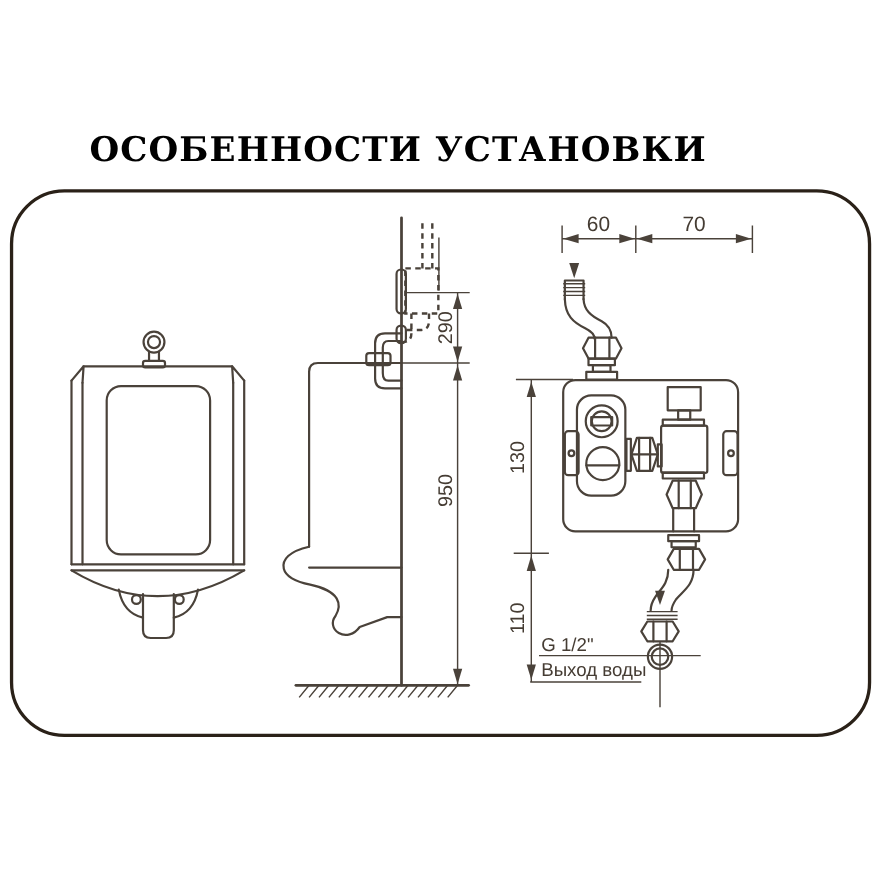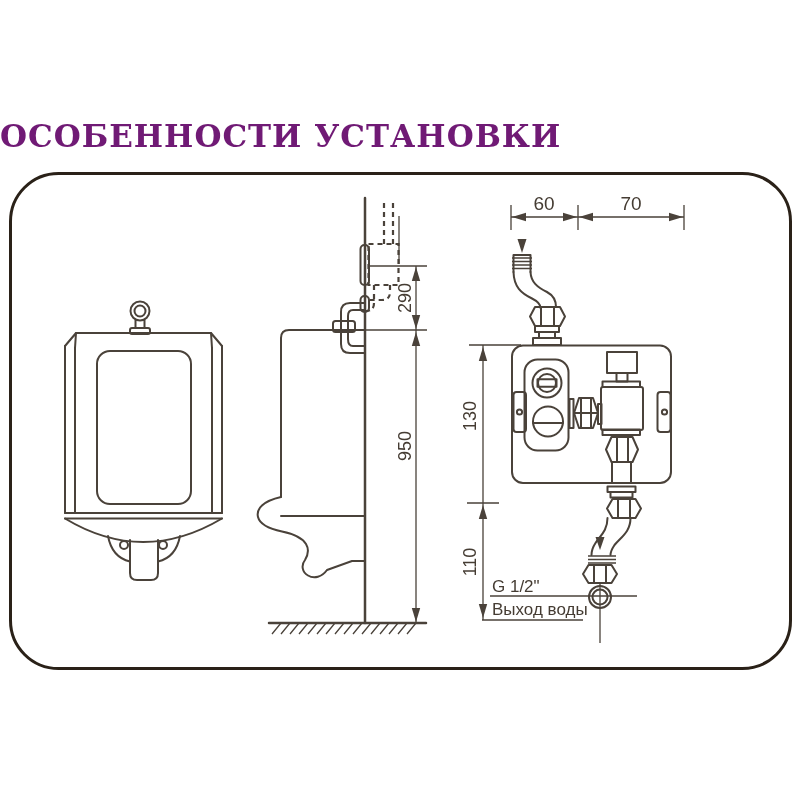--- a/index.html
+++ b/index.html
@@ -1,20 +1,20 @@
 <!DOCTYPE html>
 <html><head>
 <meta charset="utf-8">
 <style>
   html,body{margin:0;padding:0;background:#ffffff;}
   .page{position:relative;width:800px;height:800px;background:#ffffff;overflow:hidden;
         font-family:"Liberation Sans",sans-serif;}
-  .title{position:absolute;left:0;top:118px;width:724px;
+  .title{position:absolute;left:0;top:118px;width:724px;text-align:center;
          font-family:"DejaVu Serif","Liberation Serif",serif;font-weight:bold;
-         font-size:31px;letter-spacing:1px;color:#701a75;}
+         font-size:31px;letter-spacing:1px;color:#000000;}
   svg{position:absolute;left:0;top:0;}
   .ln{fill:none;stroke:#4a423a;stroke-width:2;stroke-linecap:round;stroke-linejoin:round;}
   .w25{stroke-width:2.5;}
   .thin{fill:none;stroke:#4a423a;stroke-width:1.3;stroke-linecap:butt;}
   .dash{fill:none;stroke:#4a423a;stroke-width:2.2;stroke-dasharray:5 4;stroke-linecap:butt;}
   .ar{fill:#4a423a;stroke:none;}
   .dim{font-family:"Liberation Sans",sans-serif;font-size:18px;fill:#453c33;}
   .dimb{font-family:"Liberation Sans",sans-serif;font-size:19px;fill:#453c33;}
   .lbl{font-family:"Liberation Sans",sans-serif;font-size:17px;fill:#453c33;}
   .border-rect{fill:none;stroke:#2a2118;stroke-width:3;}

